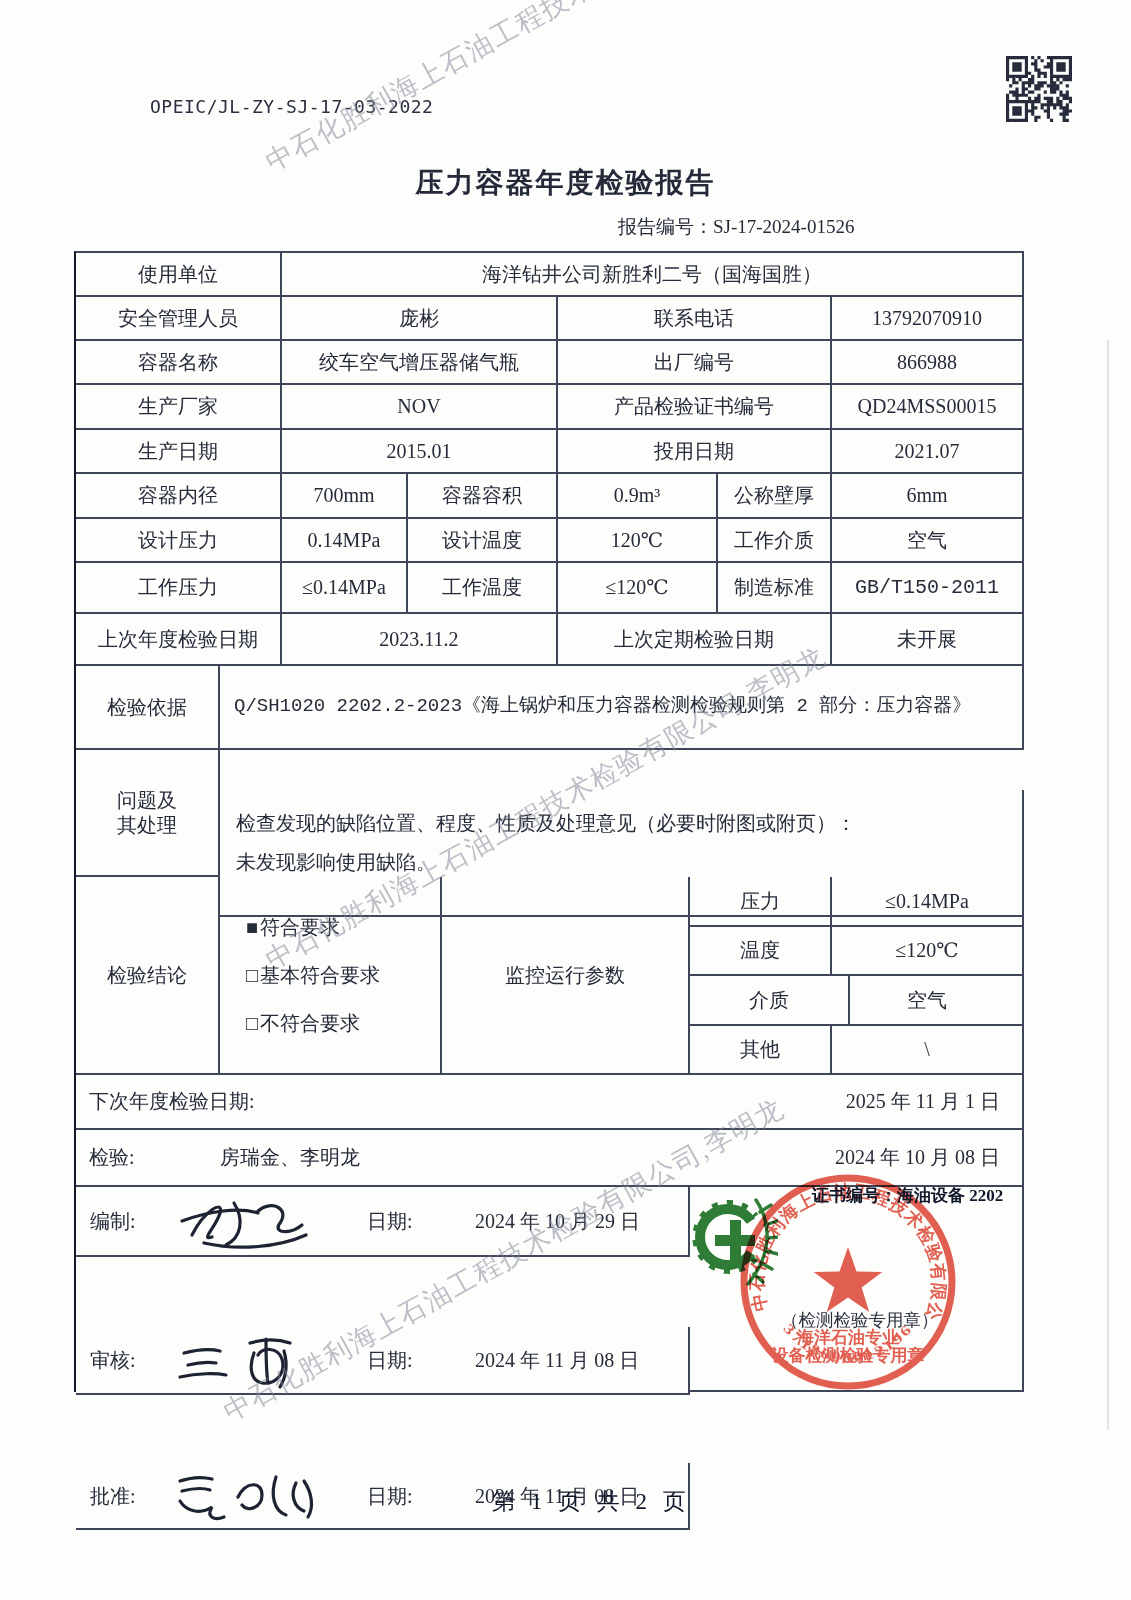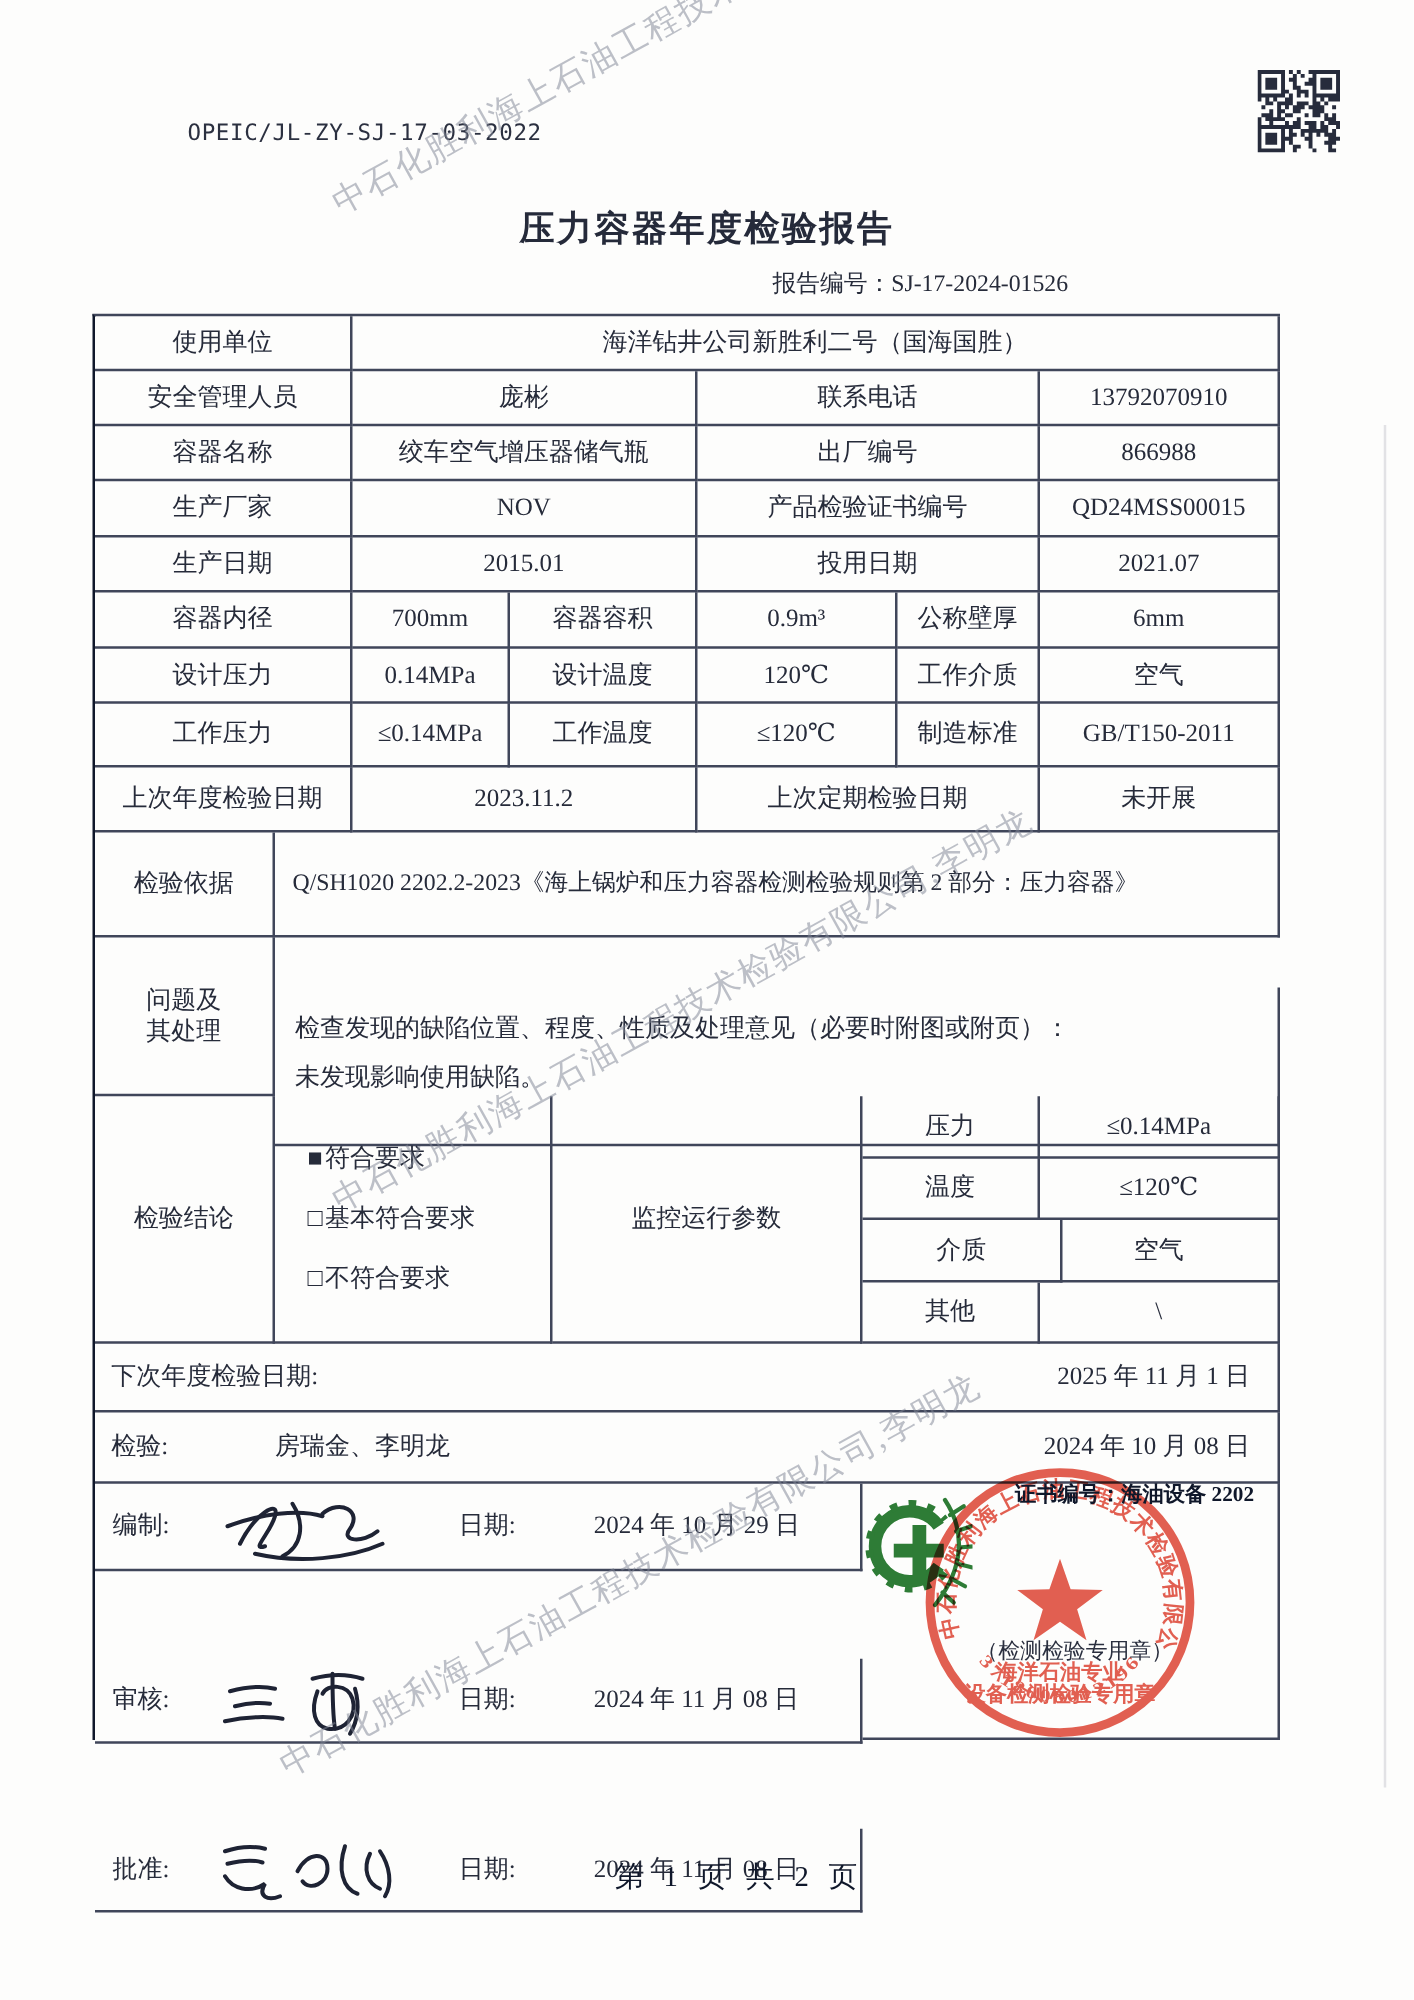--- a/index.html
+++ b/index.html
@@ -13,21 +13,21 @@
   .report-no{left:618px;top:214px;font-size:19px;white-space:nowrap;color:#262b3a;}
   .footer{left:492px;top:1486px;font-size:23px;letter-spacing:5px;color:#0f172a;}
 
   
   .tbl{left:74px;top:251px;width:948px;height:1139px;border-left:2px solid #0f172a;border-top:2px solid #40465a;}
   .cell{position:absolute;box-sizing:border-box;border-right:2px solid #40465a;border-bottom:2px solid #40465a;
         display:flex;align-items:center;justify-content:center;font-size:20px;line-height:1.25;
         text-align:center;color:#262b3a;}
   .left{justify-content:flex-start;text-align:left;}
   .pad{padding-left:14px;padding-right:10px;}
-  .nowrap{white-space:nowrap;}
+  .nowrap{white-space:nowrap;font-family:Liberation Mono, monospace;}
 
   .issues-body{flex-direction:column;align-items:flex-start;justify-content:flex-start;
                padding:14px 16px 0 16px;line-height:1.95;margin-top:40px;}
   .opts{flex-direction:column;align-items:flex-start;justify-content:center;padding-left:26px;gap:23px;}
   .opt{white-space:nowrap;}
   .opt .mk{display:inline-block;margin-right:2px;}
   .splitrow{justify-content:space-between;padding-left:13px;padding-right:22px;}
   .names{position:absolute;left:144px;top:0;height:100%;display:flex;align-items:center;font-size:20px;}
 
   .sigrow{position:relative;}

